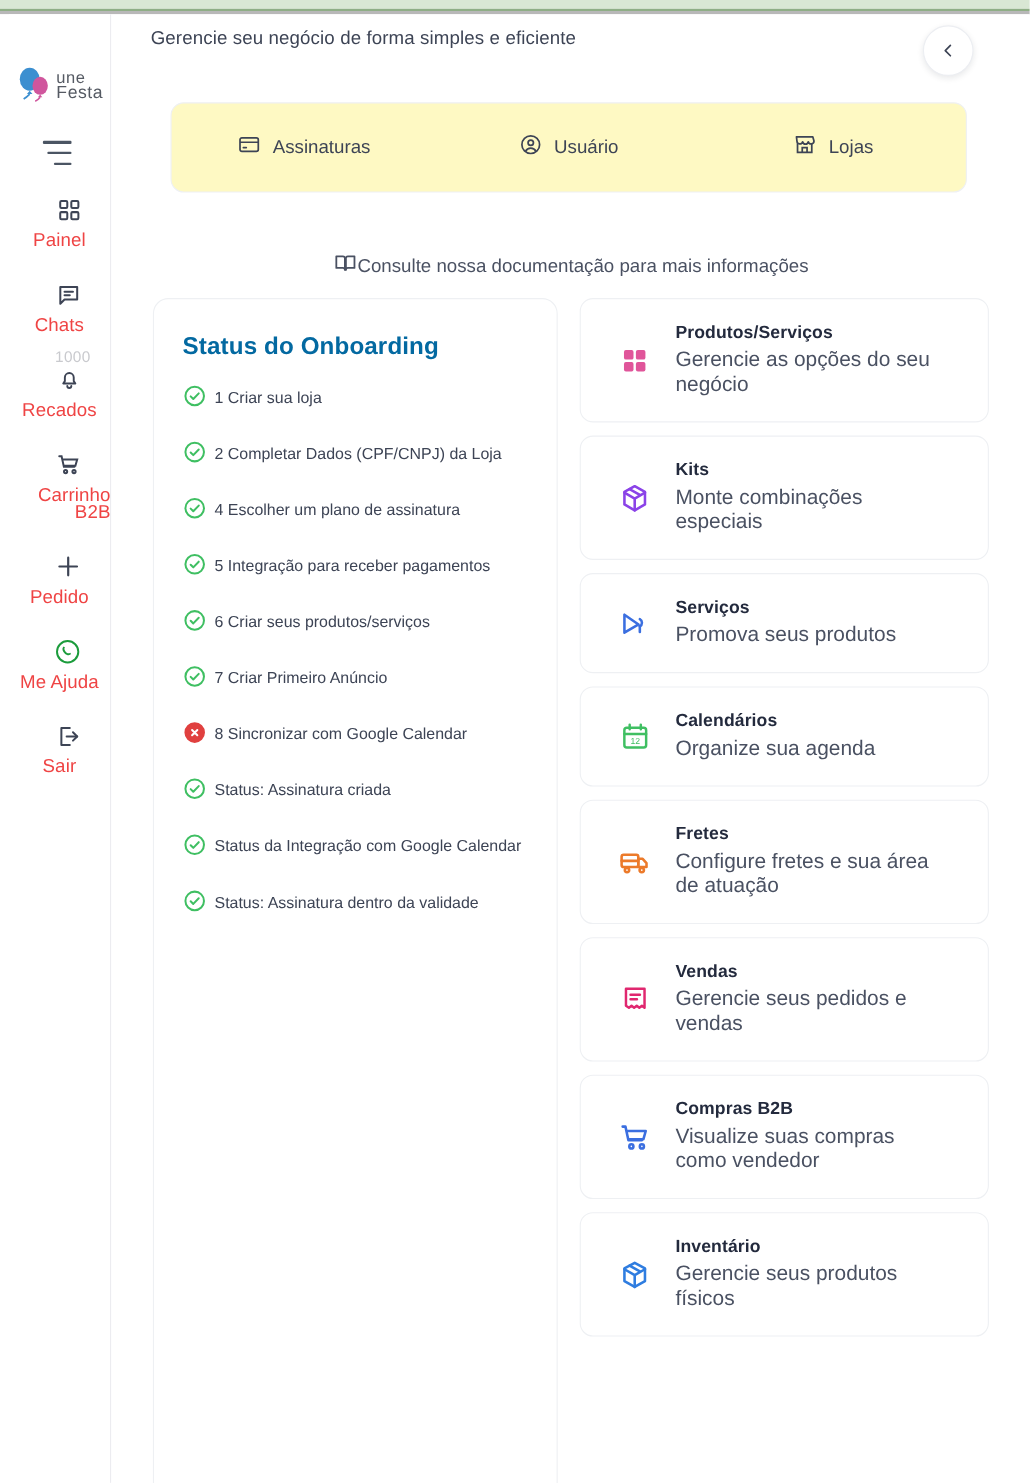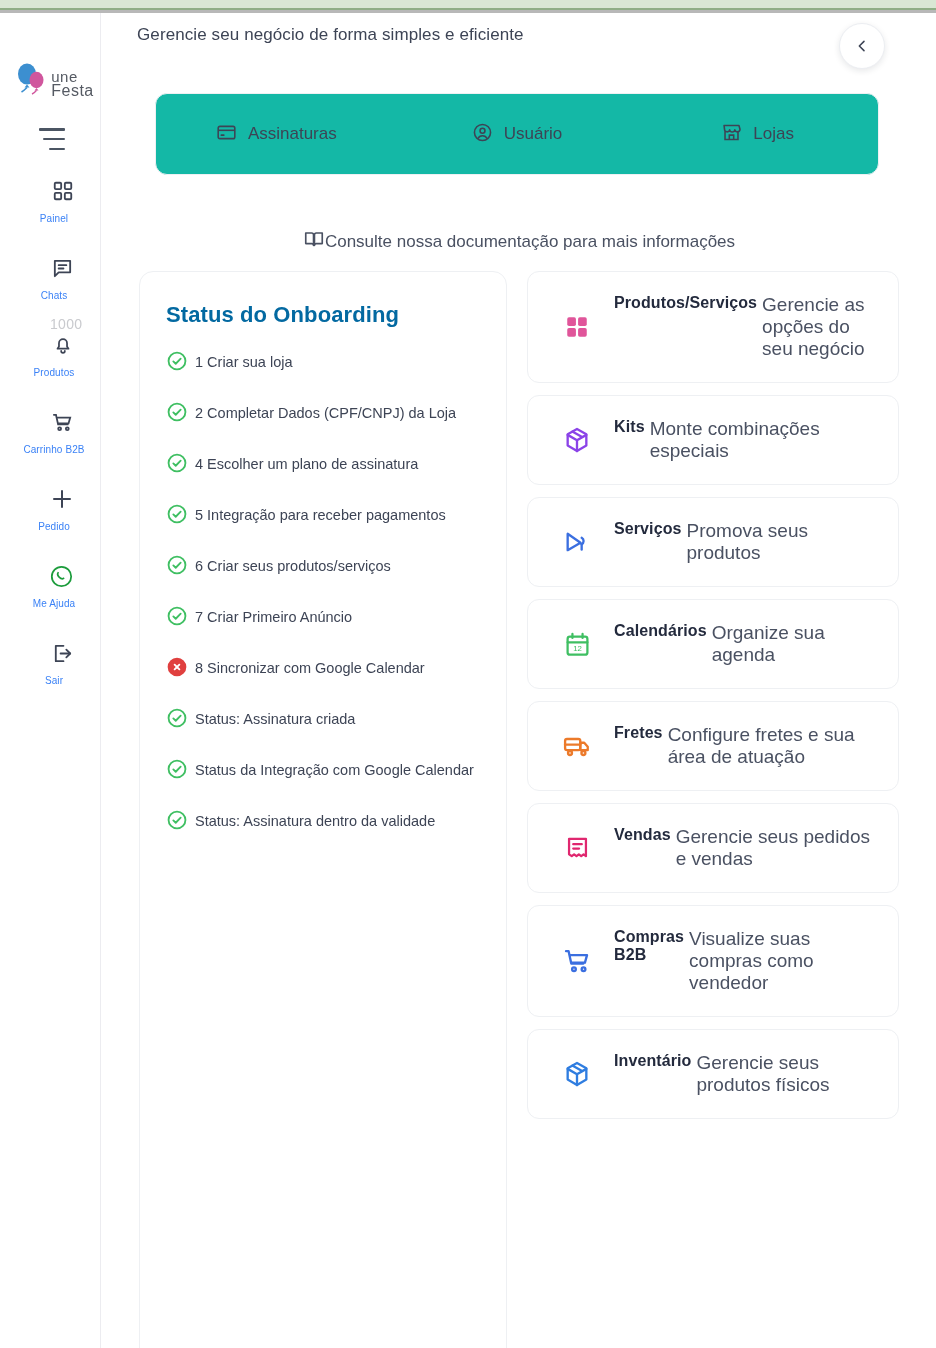--- a/index.html
+++ b/index.html
@@ -17,55 +17,55 @@
 
   
   #app { position: absolute; top: 13px; left: 0; width: 936px; height: 1335px; background: #ffffff; }
 
   
   #sidebar {
     position: absolute; top: 0; left: 8px; width: 93px; height: 1335px;
     background: #ffffff; border-right: 1px solid #ececf0;
     display: flex; flex-direction: column; align-items: center;
   }
-  #logo { margin-top: 45px; display: flex; align-items: flex-end; height: 40px; }
+  #logo { margin-top: 45px; display: flex; align-items: center; height: 40px; }
   #hamburger { margin-top: 30px; width: 30px; height: 22px;
                display: flex; flex-direction: column; align-items: flex-start; justify-content: space-between; }
   #hamburger i { display: block; height: 2.5px; background: #4b5563; border-radius: 1px; }
   #hamburger i:nth-child(1) { width: 26px; }
   #hamburger i:nth-child(2) { width: 22px; margin-left: 4px; }
   #hamburger i:nth-child(3) { width: 16px; margin-left: 10px; }
 
   .nav-item {
     margin-top: 26px; width: 93px;
     display: flex; flex-direction: column; align-items: center; gap: 5px;
     cursor: pointer; position: relative;
   }
   .nav-icon { width: 30px; height: 30px; display: flex; align-items: center; justify-content: flex-end; position: relative; margin-left: 10px; }
-  .nav-label { font-size: 10px; color: #3b82f6; line-height: 16px; text-align: left; letter-spacing: .1px; }
+  .nav-label { font-size: 17px; color: #ef4444; line-height: 16px; text-align: right; letter-spacing: .1px; }
   .nav-badge { position: absolute; top: -14px; left: 6px; font-size: 14px; color: #c9cace; letter-spacing: .3px; }
 
   
   #main { position: absolute; top: 0; left: 102px; width: 686px; height: 1335px; }
 
   #page-title {
     position: absolute; top: 12px; left: 35px;
     font-size: 17px; color: #3d4455; letter-spacing: .1px;
   }
   #collapse-btn {
     position: absolute; top: 10px; left: 737px;
     width: 46px; height: 46px; border-radius: 50%;
     background: #ffffff; border: 1px solid #eceef2;
     box-shadow: 0 2px 6px rgba(20,25,40,.10);
     display: flex; align-items: center; justify-content: center; cursor: pointer;
   }
 
   #tabbar {
     position: absolute; top: 80px; left: 53px; width: 724px; height: 82px;
-    background: #14b8a6; border: 1px solid #eef0f3; border-radius: 12px;
+    background: #fef9c3; border: 1px solid #eef0f3; border-radius: 12px;
     display: flex; align-items: center;
   }
   .tab { flex: 1; display: flex; align-items: center; justify-content: center; gap: 11px; cursor: pointer; height: 100%; }
   .tab-label { font-size: 17px; color: #3d4455; }
 
   #doc-link {
     position: absolute; top: 215px; left: 0; width: 834px;
     display: flex; align-items: center; justify-content: center; 
     cursor: pointer;
   }
@@ -86,21 +86,21 @@
   #features {
     position: absolute; top: 258px; left: 425px; width: 372px;
     display: flex; flex-direction: column; gap: 12px;
   }
   .fcard {
     background: #ffffff; border: 1px solid #eef0f3; border-radius: 12px;
     display: flex; align-items: center; gap: 22px;
     padding: 22px 20px 22px 34px; cursor: pointer;
   }
   .fcard-icon { width: 30px; height: 30px; flex: none; display: flex; align-items: center; justify-content: center; }
-  .fcard-text { display: flex; gap: 5px; }
+  .fcard-text { display: flex; flex-direction: column; gap: 5px; }
   .fcard-title { font-size: 16px; font-weight: bold; color: #232a3d; letter-spacing: .1px; }
   .fcard-desc { font-size: 19px; color: #4a5162; line-height: 22px; max-width: 235px; }
 </style>
 </head>
 <body>
 
 <div id="top-band-green"></div>
 <div id="top-band-line"></div>
 <div id="top-band-grey"></div>
 
@@ -152,21 +152,21 @@
     </div>
 
     <div class="nav-item">
       <span class="nav-icon">
         <span class="nav-badge">1000</span>
         <svg width="22" height="22" viewBox="0 0 24 24" fill="none" stroke="#3d4455" stroke-width="1.9">
           <path d="M6 16h12l-1.6-2.4V10a4.4 4.4 0 0 0-8.8 0v3.6z" stroke-linejoin="round"></path>
           <path d="M10 18.5a2 2 0 0 0 4 0" stroke-linecap="round"></path>
         </svg>
       </span>
-      <span class="nav-label">Produtos</span>
+      <span class="nav-label">Recados</span>
     </div>
 
     <div class="nav-item">
       <span class="nav-icon">
         <svg width="23" height="23" viewBox="0 0 24 24" fill="none" stroke="#3d4455" stroke-width="1.9" stroke-linecap="round">
           <path d="M3 4h2.2l2.2 10h10"></path>
             <path d="M7 7h13l-1.7 6H8"></path>
           <circle cx="9" cy="18.5" r="1.5"></circle>
             <circle cx="17" cy="18.5" r="1.5"></circle>
         </svg>

